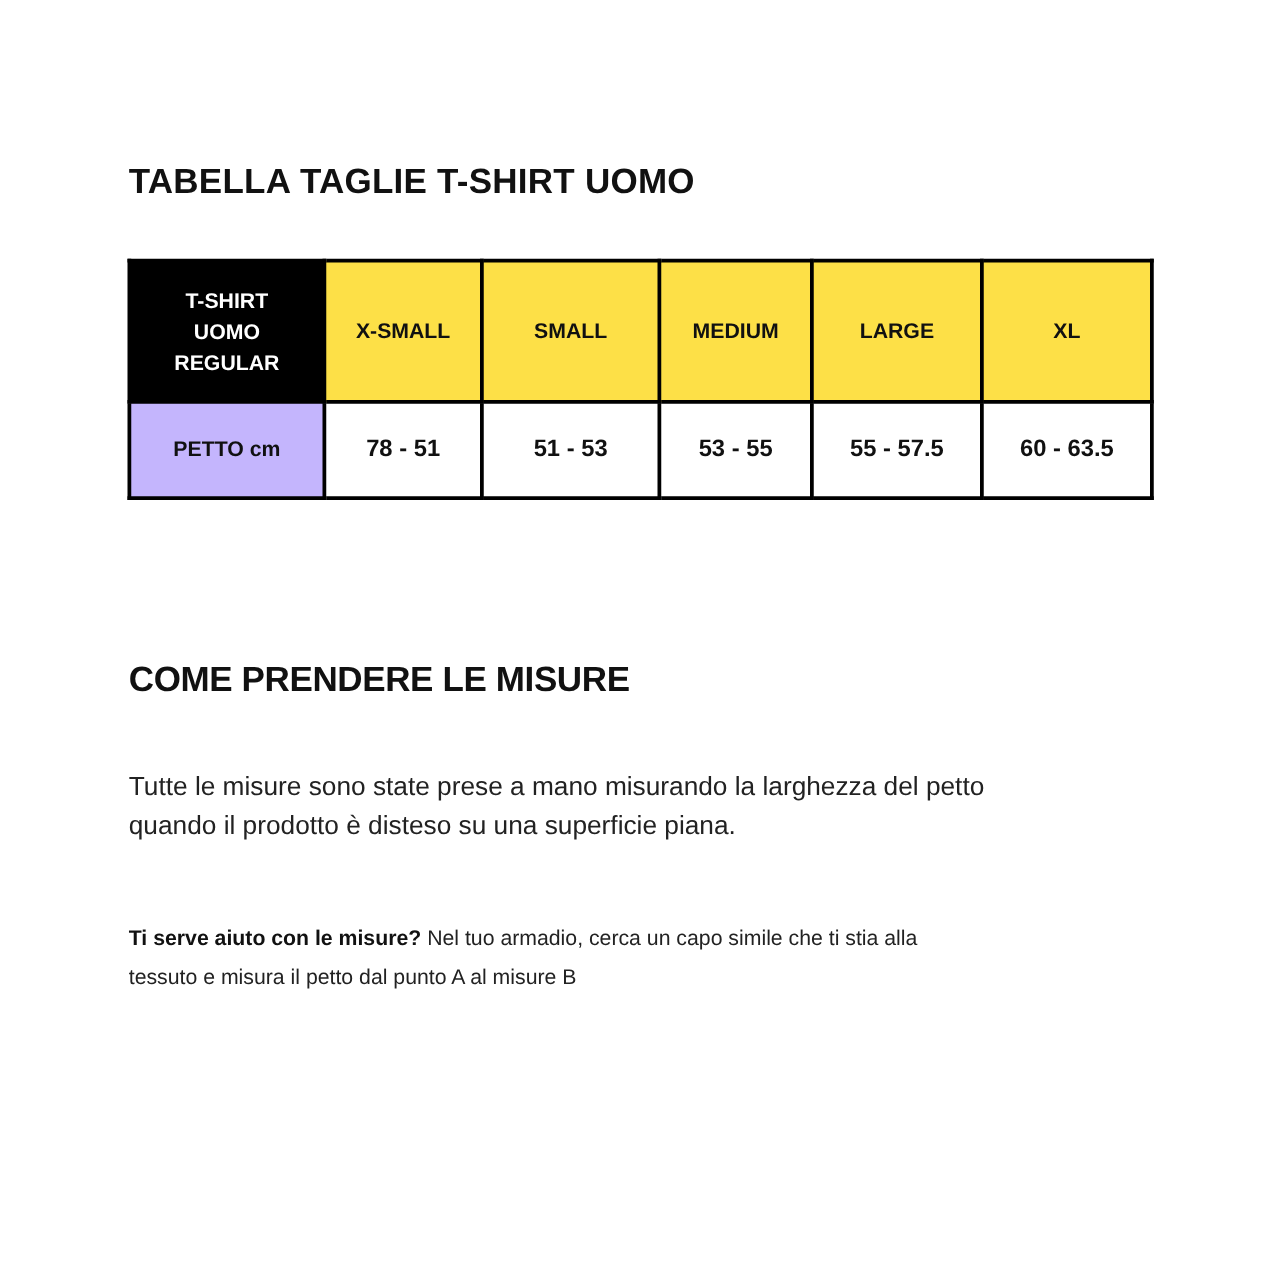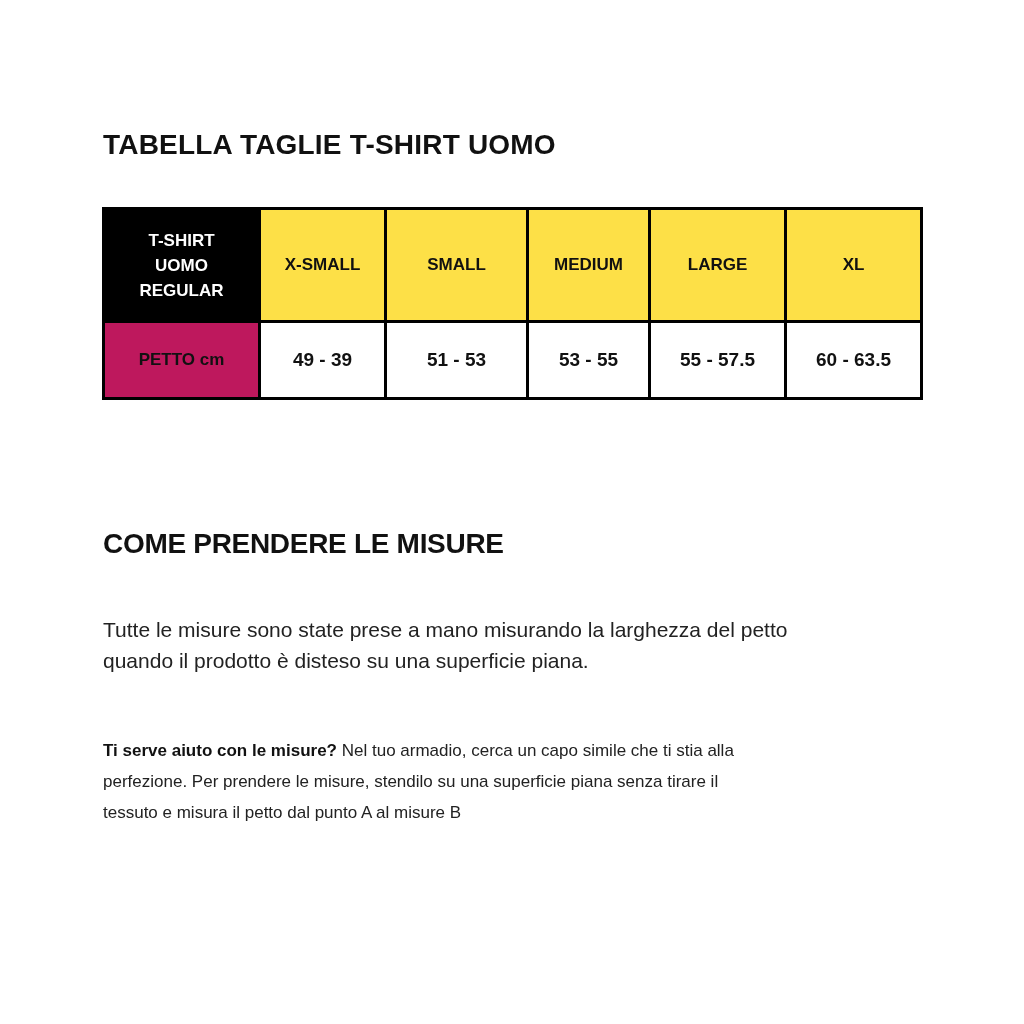--- a/index.html
+++ b/index.html
@@ -48,21 +48,21 @@
     line-height: 25px;
     width: 156px;
   }
   .size-table .size-cell {
     background: #fde047;
     color: #111111;
     font-weight: 700;
     font-size: 17px;
   }
   .size-table .row-label-cell {
-    background: #be185d;
+    background: #c4b5fd;
     color: #111111;
     font-weight: 700;
     font-size: 17px;
   }
   .size-table .value-cell {
     background: #ffffff;
     color: #111111;
     font-weight: 700;
     font-size: 19px;
   }
@@ -127,35 +127,34 @@
           <div class="text-line">REGULAR</div>
         </th>
         <th class="size-cell">X-SMALL</th>
         <th class="size-cell">SMALL</th>
         <th class="size-cell">MEDIUM</th>
         <th class="size-cell">LARGE</th>
         <th class="size-cell">XL</th>
       </tr>
       <tr class="data-row">
         <td class="row-label-cell">PETTO cm</td>
-        <td class="value-cell">49 - 39</td>
+        <td class="value-cell">78 - 51</td>
         <td class="value-cell">51 - 53</td>
         <td class="value-cell">53 - 55</td>
         <td class="value-cell">55 - 57.5</td>
         <td class="value-cell">60 - 63.5</td>
       </tr>
     </tbody>
   </table>
 
   <h2 class="section-heading">COME PRENDERE LE MISURE</h2>
 
   <div class="intro-paragraph">
     <div class="text-line">Tutte le misure sono state prese a mano misurando la larghezza del petto</div>
     <div class="text-line">quando il prodotto è disteso su una superficie piana.</div>
   </div>
 
   <div class="help-paragraph">
     <div class="text-line"><span class="bold-lead">Ti serve aiuto con le misure?</span><span> Nel tuo armadio, cerca un capo simile che ti stia alla</span></div>
-    <div class="text-line">perfezione. Per prendere le misure, stendilo su una superficie piana senza tirare il</div>
     <div class="text-line">tessuto e misura il petto dal punto A al misure B</div>
   </div>
 
 </div>
 
 </body></html>

